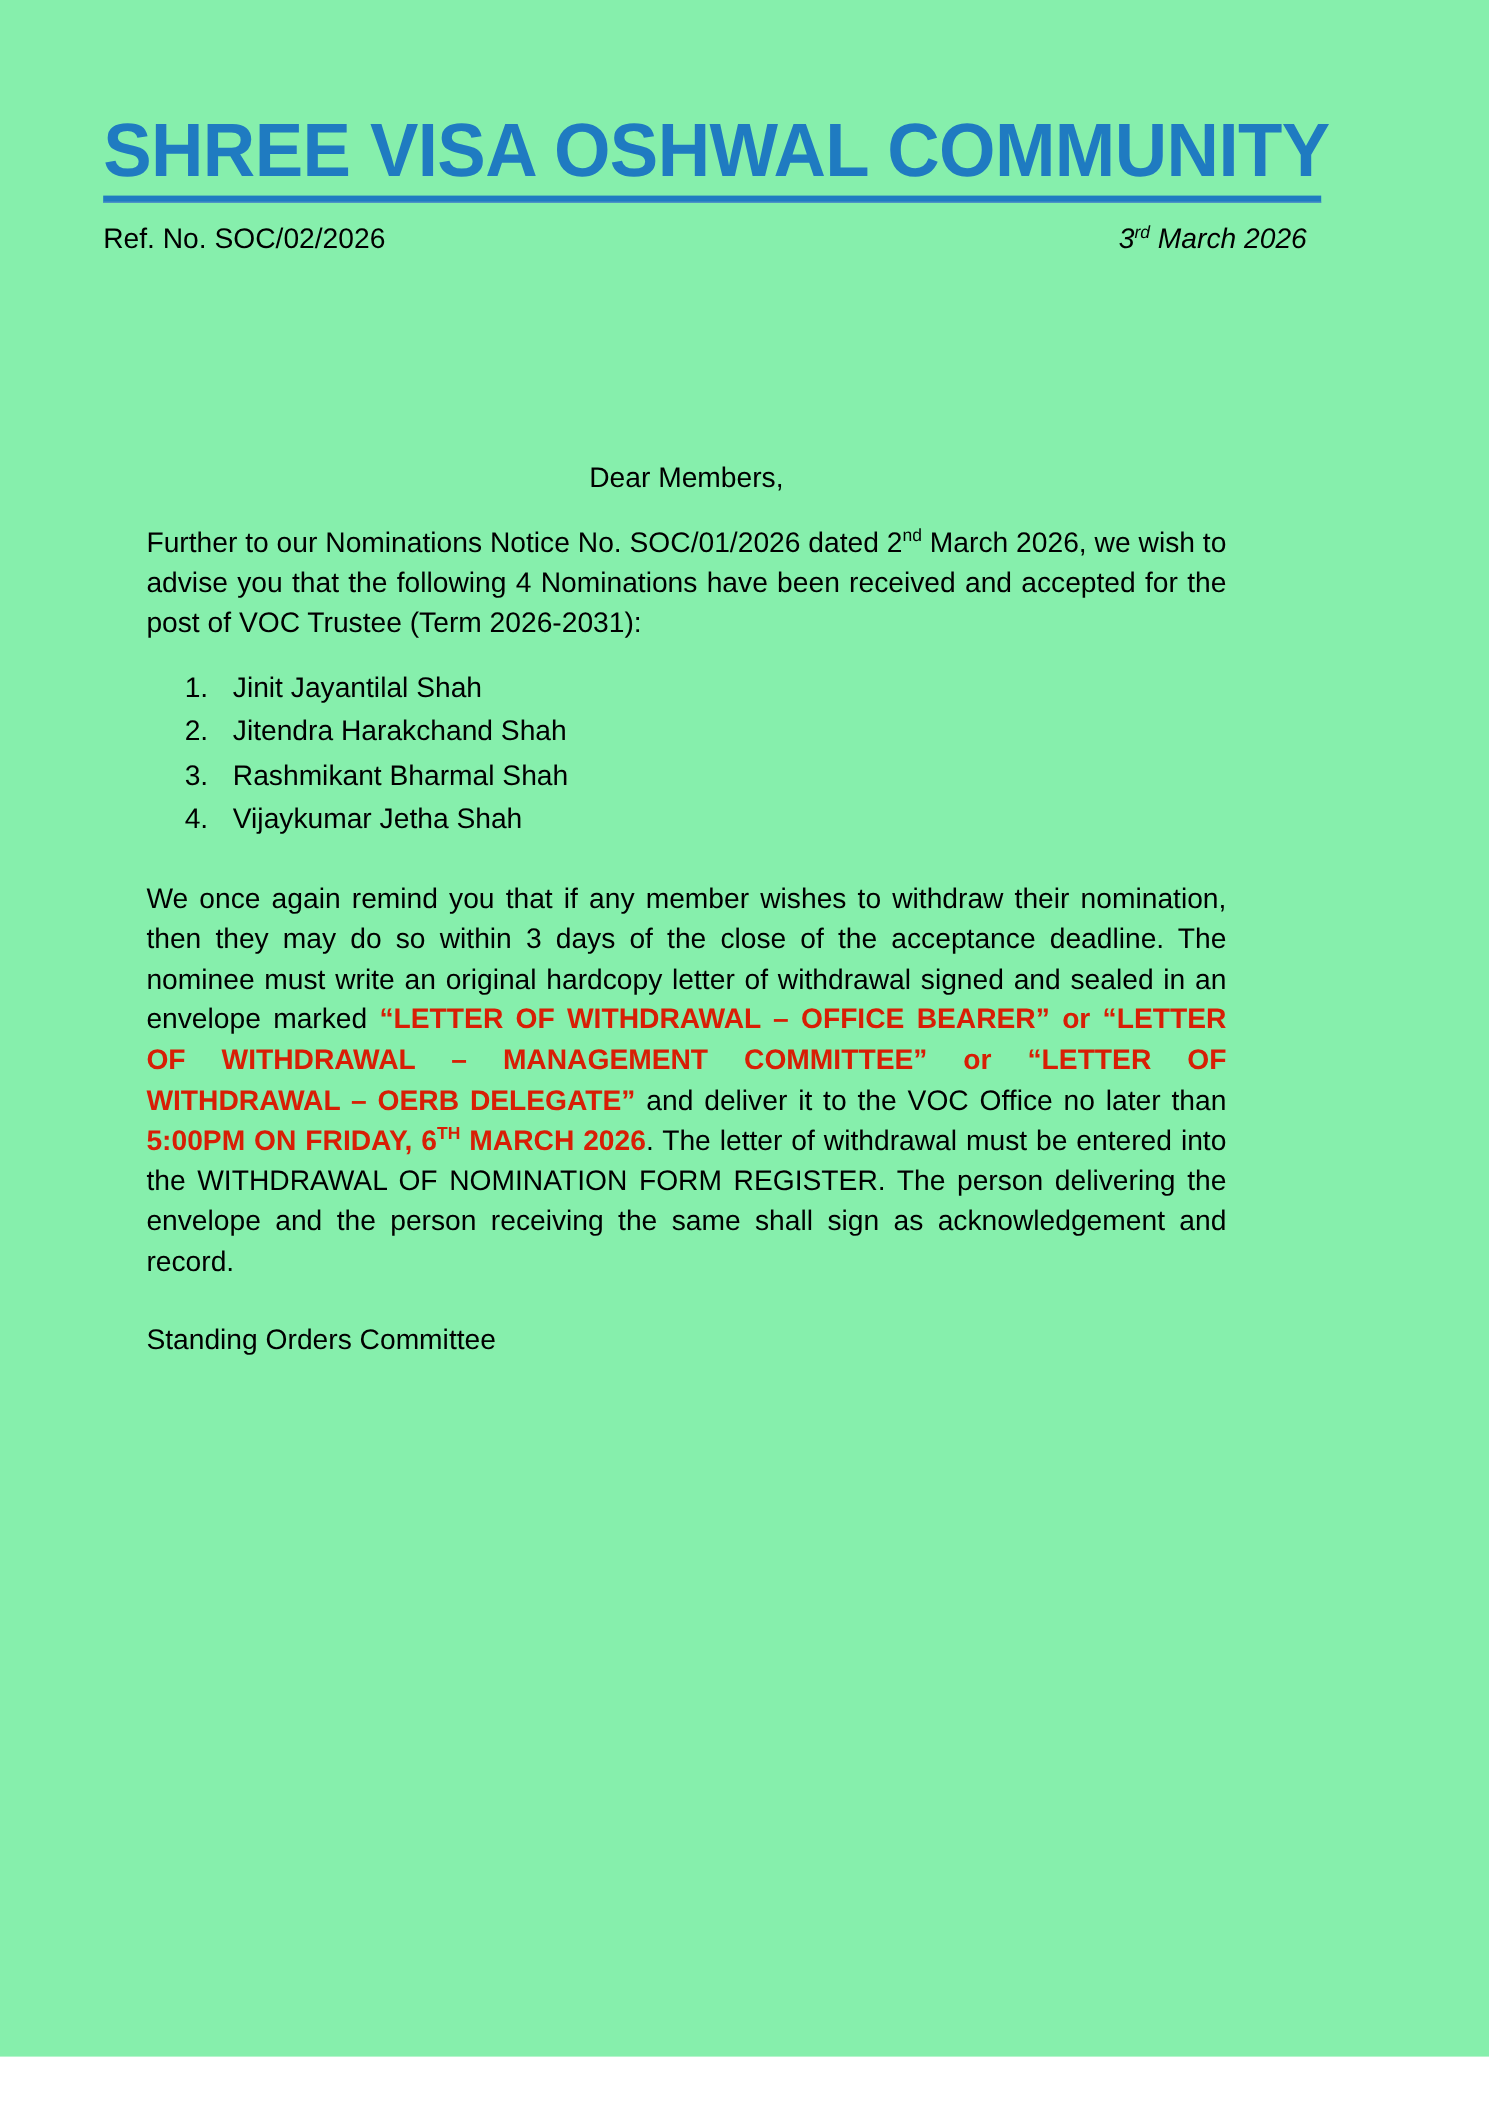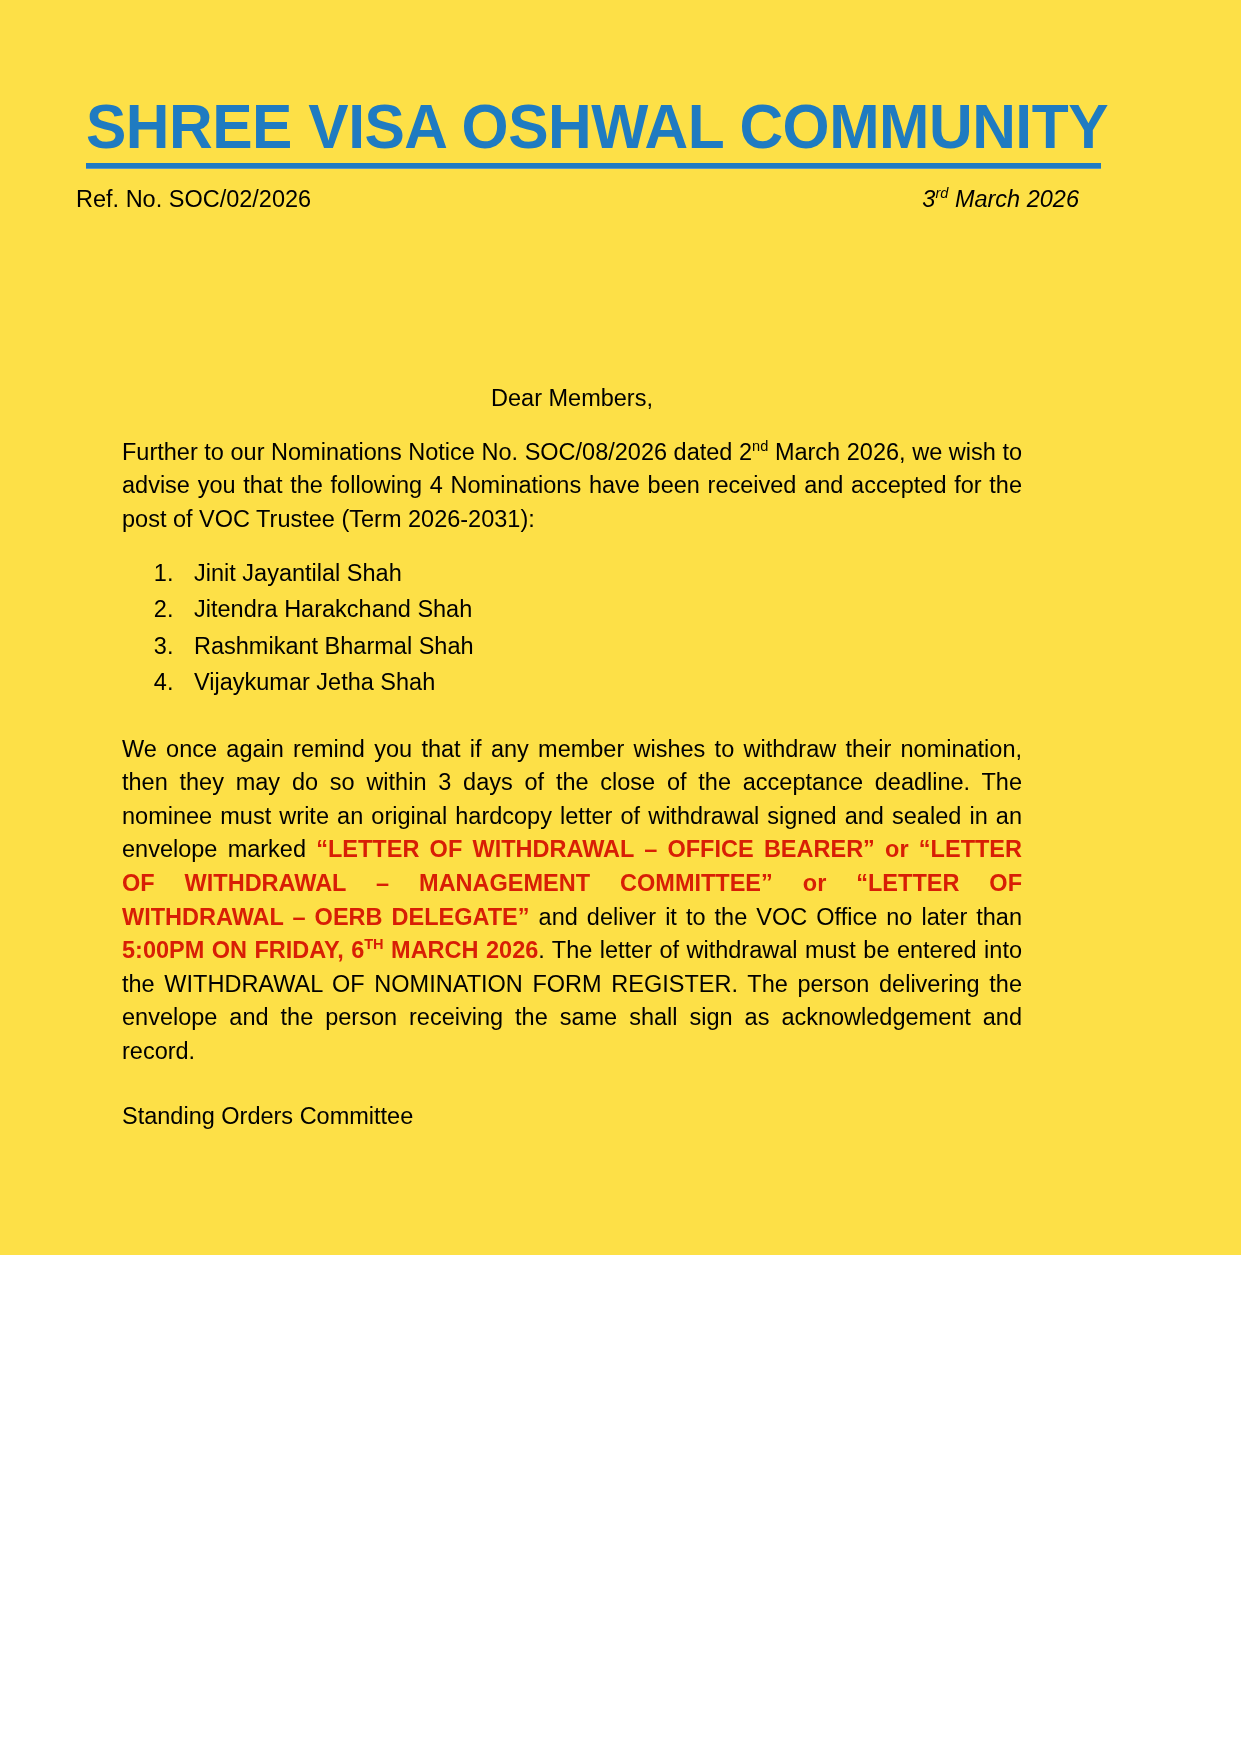--- a/index.html
+++ b/index.html
@@ -3,22 +3,22 @@
 <meta charset="utf-8">
 <style>
   html, body {
     margin: 0;
     padding: 0;
     background: #ffffff;
   }
   .page {
     position: relative;
     width: 1241px;
-    height: 1255px;
-    background: #fde047;
+    height: 1714px;
+    background: #86efac;
     font-family: "Liberation Sans", sans-serif;
     color: #000000;
     overflow: hidden;
   }
 
   
   .masthead {
     position: absolute;
     left: 86px;
     top: 95px;
@@ -38,21 +38,21 @@
   .title-rule {
     margin-top: 5px;
     width: 1015px;
     height: 5px;
     background: #1F7BC1;
     border-bottom: 1.5px solid #5596c9;
   }
 
   .refline {
     position: absolute;
-    left: 76px;
+    left: 86px;
     top: 185px;
     width: 1015px;
     display: flex;
     justify-content: space-between;
     align-items: baseline;
     font-size: 23.5px;
     line-height: 1.2;
   }
   .refline .ref-left { white-space: nowrap; }
   .refline .ref-right { white-space: nowrap; padding-right: 12px; font-style: italic; }
@@ -145,21 +145,21 @@
   <div class="refline">
     <span class="ref-left">Ref. No. SOC/02/2026</span>
     <span class="ref-right"><span>3</span><sup class="ord">rd</sup><span> March 2026</span></span>
   </div>
 
 
   <div class="body">
 
     <p class="p salutation">Dear Members,</p>
 
-    <p class="p"><span>Further to our Nominations Notice No. SOC/08/2026 dated 2</span><sup class="ord">nd</sup><span> March 2026, we wish to advise you that the following 4 Nominations have been received and accepted for the post of VOC Trustee (Term 2026-2031):</span></p>
+    <p class="p"><span>Further to our Nominations Notice No. SOC/01/2026 dated 2</span><sup class="ord">nd</sup><span> March 2026, we wish to advise you that the following 4 Nominations have been received and accepted for the post of VOC Trustee (Term 2026-2031):</span></p>
 
     <ol class="nominees">
       <li>Jinit Jayantilal Shah</li>
       <li>Jitendra Harakchand Shah</li>
       <li>Rashmikant Bharmal Shah</li>
       <li>Vijaykumar Jetha Shah</li>
     </ol>
 
     <div class="gap-md"></div>
 

